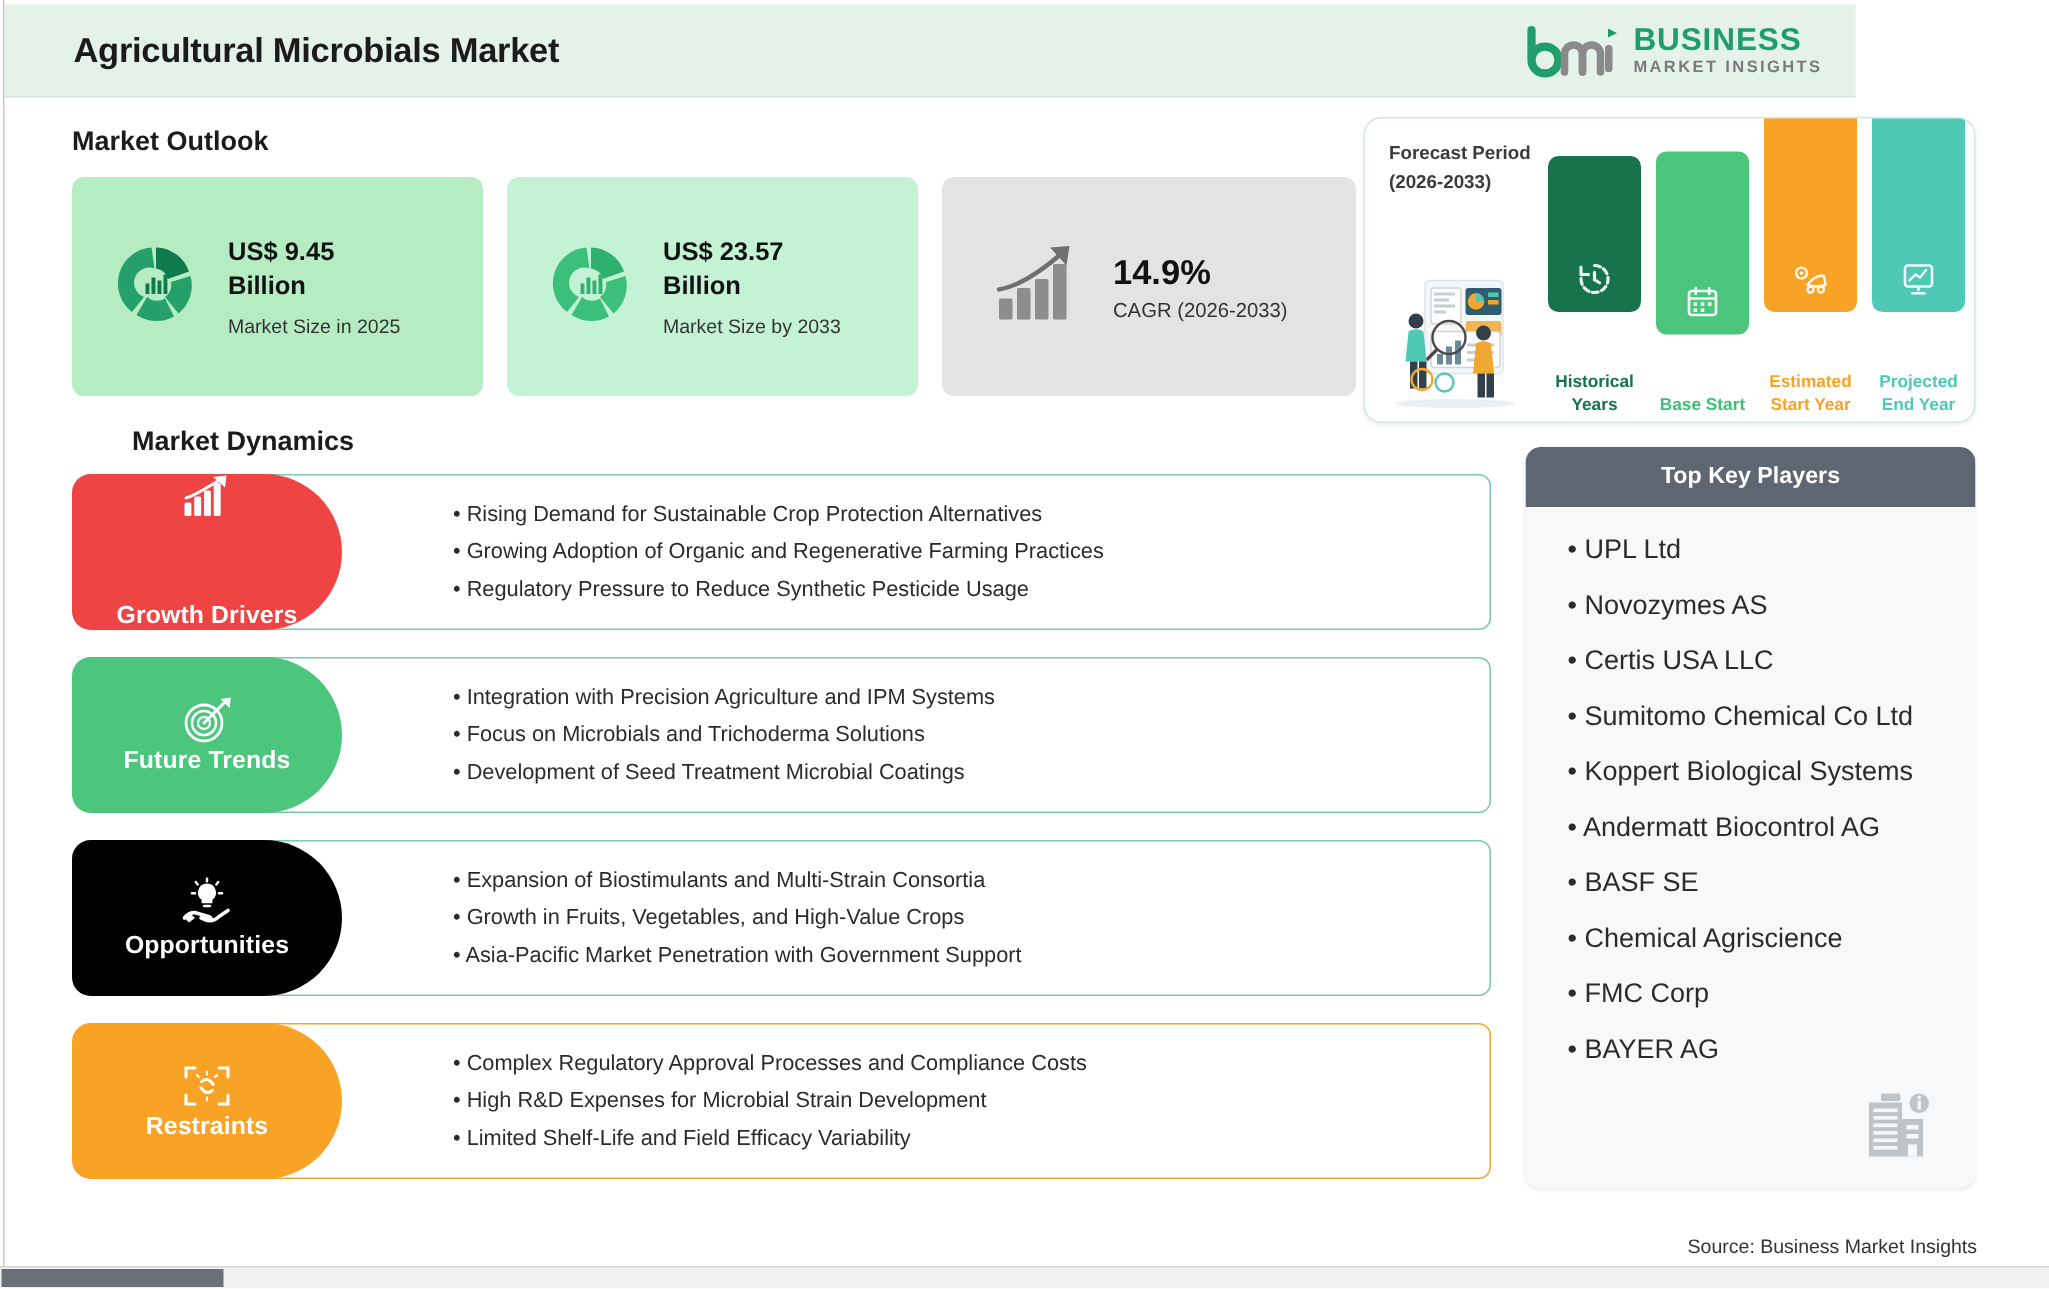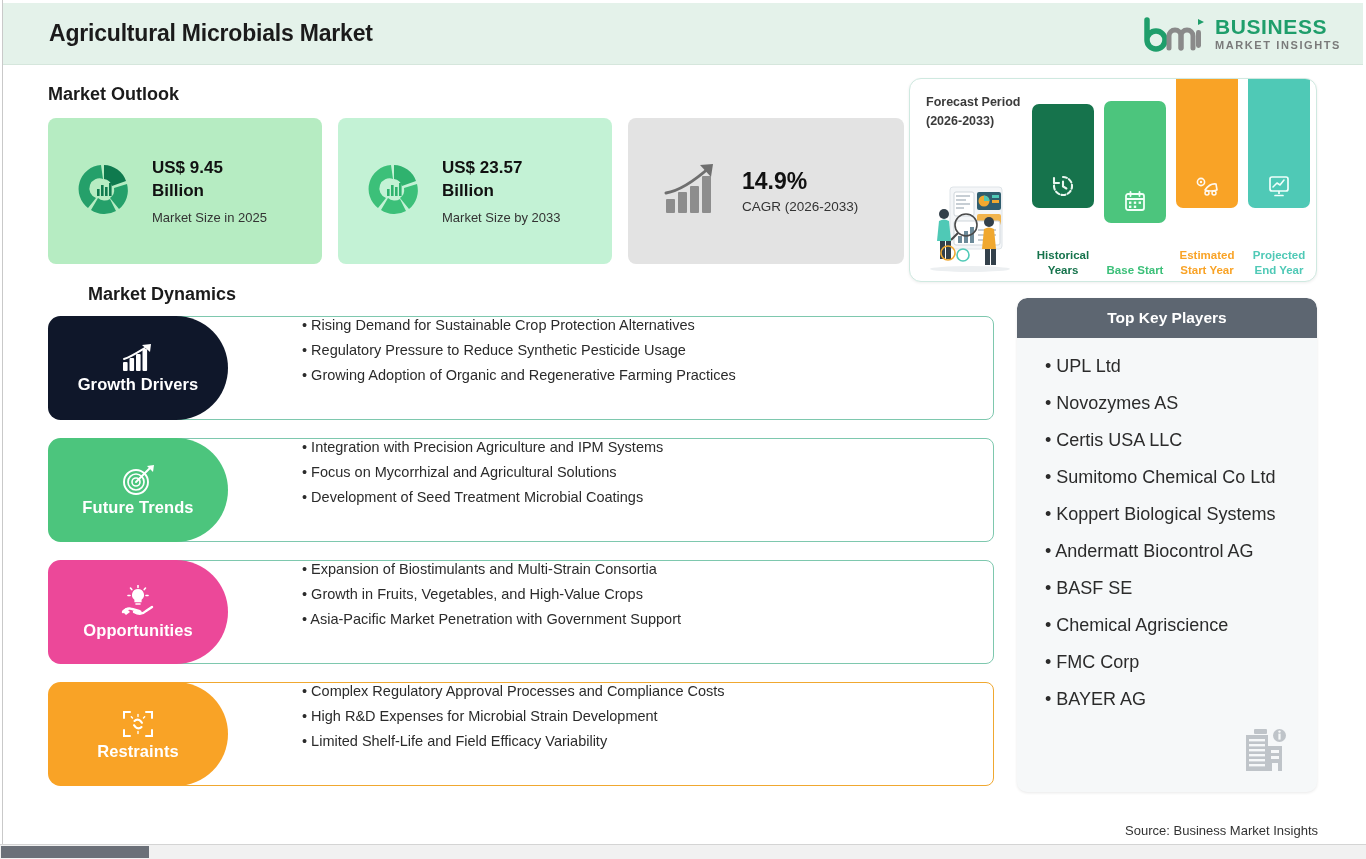--- a/index.html
+++ b/index.html
@@ -10,21 +10,21 @@
     overflow: hidden;
   }
   .page {
     position: relative;
     width: 1366px; height: 859px;
     background: #fff;
   }
   
   .header {
     position: absolute; left: 3px; top: 3px;
-    width: 1360px; height: 62px;
+    width: 1234px; height: 62px;
     background: #e4f2ea;
     border-bottom: 1px solid #d5e6dc;
     display: flex; align-items: center; justify-content: space-between;
     padding: 0 22px 0 46px;
   }
   .page-title {
     font-size: 23px; font-weight: bold; color: #1b1b1b;
     letter-spacing: -0.2px;
   }
   .logo { display: flex; align-items: center; gap: 9px; }
@@ -98,37 +98,37 @@
     font-size: 11.5px; font-weight: bold; text-align: center;
     line-height: 1.25; margin-top: 4px;
   }
 
   
   .dyn { position: absolute; left: 48px; top: 316px; width: 946px; }
   .dyn-row { position: relative; height: 104px; margin-bottom: 18px; }
   .dyn-box {
     position: absolute; left: 120px; right: 0; top: 0; bottom: 0;
     background: #fff; border: 1px solid #7ec8ae; border-radius: 8px;
-    display: flex; flex-direction: column; 
+    display: flex; flex-direction: column; justify-content: center;
     padding-left: 133px; gap: 9px;
   }
   .dyn-box.orange { border-color: #f0a830; }
   .bullet { font-size: 14.5px; color: #2b2b2b; }
   .pill {
     position: absolute; left: 0; top: 0;
     width: 180px; height: 104px;
     border-radius: 22px 92px 92px 22px;
     display: flex; flex-direction: column;
     align-items: center; justify-content: center; gap: 2px;
     color: #fff; z-index: 3;
   }
   .pill-label { font-size: 16.5px; font-weight: bold; letter-spacing: .1px; }
-  .pill.p1 { background: #0f172a; }
+  .pill.p1 { background: #ef4444; justify-content: space-between; }
   .pill.p2 { background: #4cc57d; }
-  .pill.p3 { background: #ec4899; }
+  .pill.p3 { background: #000000; }
   .pill.p4 { background: #f9a326; }
 
   
   .players {
     position: absolute; left: 1017px; top: 298px;
     width: 300px; height: 494px;
     background: #f6f8f9;
     border-radius: 10px;
     box-shadow: 0 1px 3px rgba(0,0,0,.09);
     overflow: hidden;
@@ -360,40 +360,40 @@
       </div>
 
     </div>
   </div>
 
   <div class="dyn">
 
     <div class="dyn-row">
       <div class="dyn-box">
         <div class="bullet">• Rising Demand for Sustainable Crop Protection Alternatives</div>
+        <div class="bullet">• Growing Adoption of Organic and Regenerative Farming Practices</div>
         <div class="bullet">• Regulatory Pressure to Reduce Synthetic Pesticide Usage</div>
-        <div class="bullet">• Growing Adoption of Organic and Regenerative Farming Practices</div>
       </div>
       <div class="pill p1">
         <svg width="34" height="30" viewBox="0 0 34 30">
           <rect x="2" y="19" width="4.6" height="9" rx="1" fill="#fff"></rect>
           <rect x="8.5" y="15" width="4.6" height="13" rx="1" fill="#fff"></rect>
           <rect x="15" y="11" width="4.6" height="17" rx="1" fill="#fff"></rect>
           <rect x="21.5" y="6" width="4.6" height="22" rx="1" fill="#fff"></rect>
           <path d="M3 16 C10 14 17 9 27 3" fill="none" stroke="#fff" stroke-width="2" stroke-linecap="round"></path>
           <path d="M21 2 L30 1 L29 9 Z" fill="#fff"></path>
         </svg>
         <div class="pill-label">Growth Drivers</div>
       </div>
     </div>
 
     <div class="dyn-row">
       <div class="dyn-box">
         <div class="bullet">• Integration with Precision Agriculture and IPM Systems</div>
-        <div class="bullet">• Focus on Mycorrhizal and Agricultural Solutions</div>
+        <div class="bullet">• Focus on Microbials and Trichoderma Solutions</div>
         <div class="bullet">• Development of Seed Treatment Microbial Coatings</div>
       </div>
       <div class="pill p2">
         <svg width="34" height="32" viewBox="0 0 34 32">
           <circle cx="15" cy="18" r="12" fill="none" stroke="#fff" stroke-width="1.9"></circle>
           <circle cx="15" cy="18" r="8" fill="none" stroke="#fff" stroke-width="1.7"></circle>
           <circle cx="15" cy="18" r="4" fill="none" stroke="#fff" stroke-width="1.6"></circle>
           <path d="M15 18 L29 4" stroke="#fff" stroke-width="2" stroke-linecap="round"></path>
           <path d="M26 2 L33 1 L32 8 Z" fill="#fff"></path>
         </svg>

